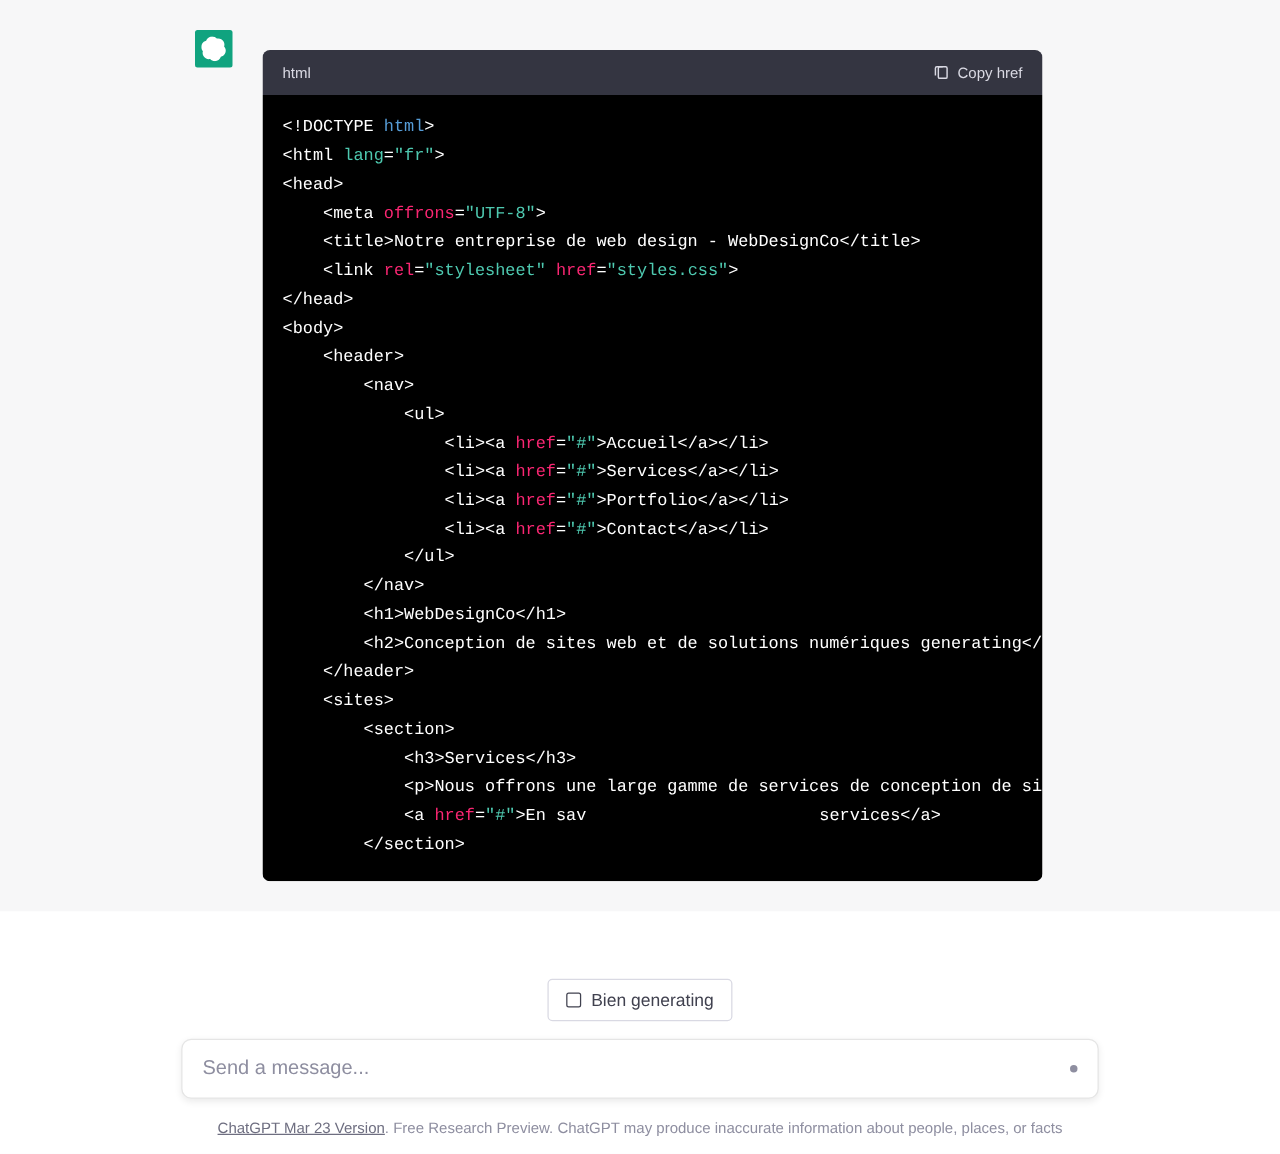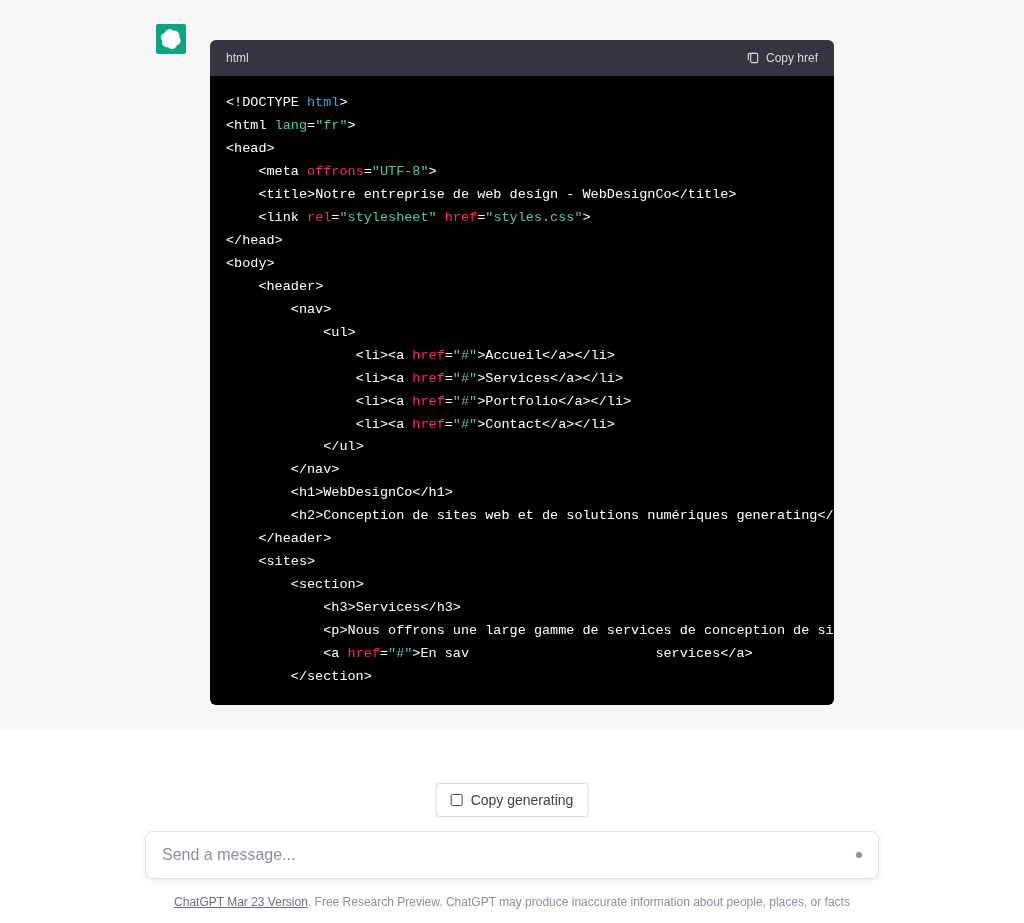--- a/index.html
+++ b/index.html
@@ -230,21 +230,21 @@
       </div>
     </div>
   </div>
 
 </div>
 
 <div class="fade-bottom"></div>
 
 <button class="stop-gen">
   <span class="stop-icon"></span>
-  <span>Copy generating</span>
+  <span>Bien generating</span>
 </button>
 
 <div class="input-area">
   <div class="input-box">
     <input class="input-field" type="text" placeholder="Send a message..." style="">
     <div class="send-indicator"></div>
   </div>
 </div>
 
 <div class="footer-note">

